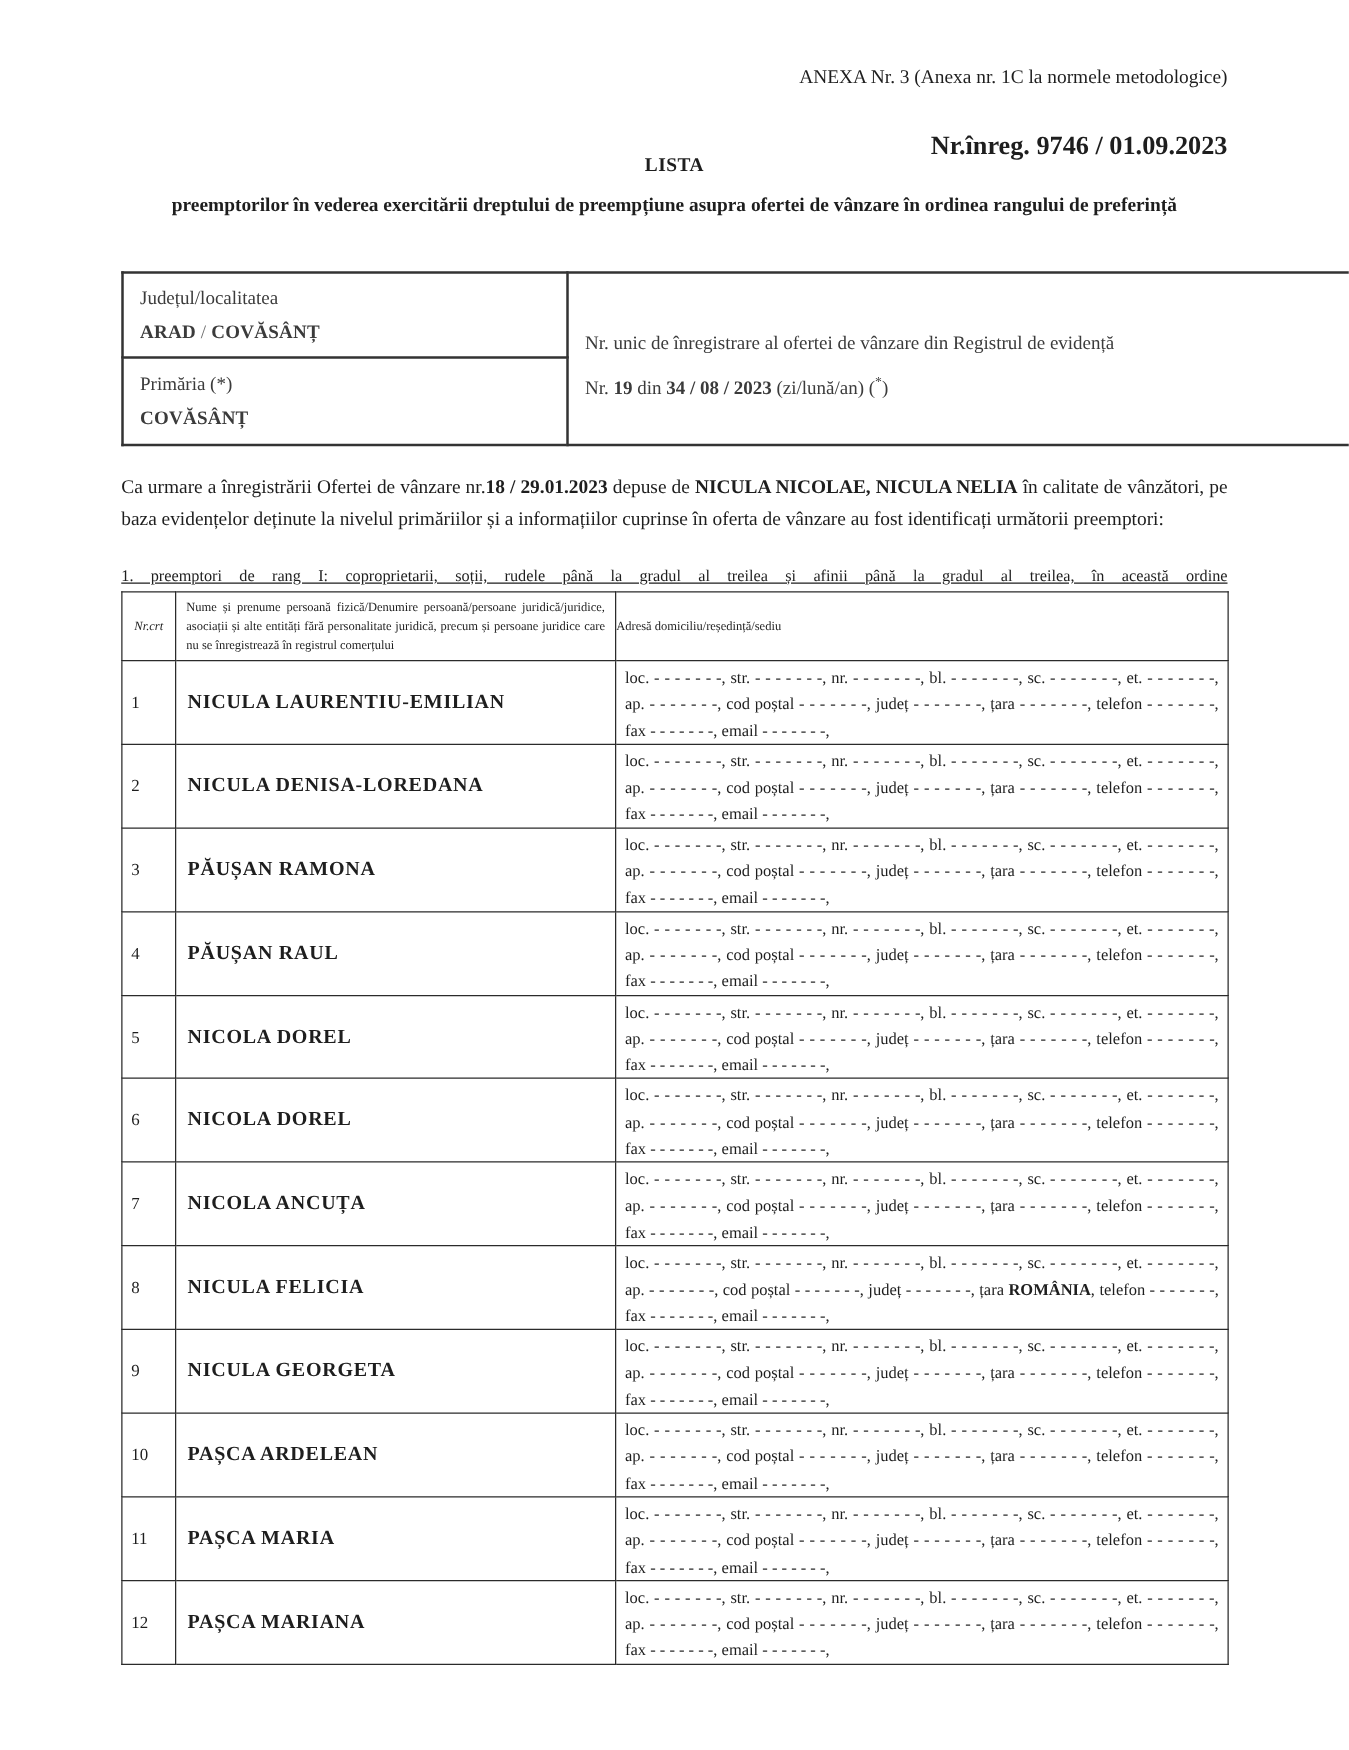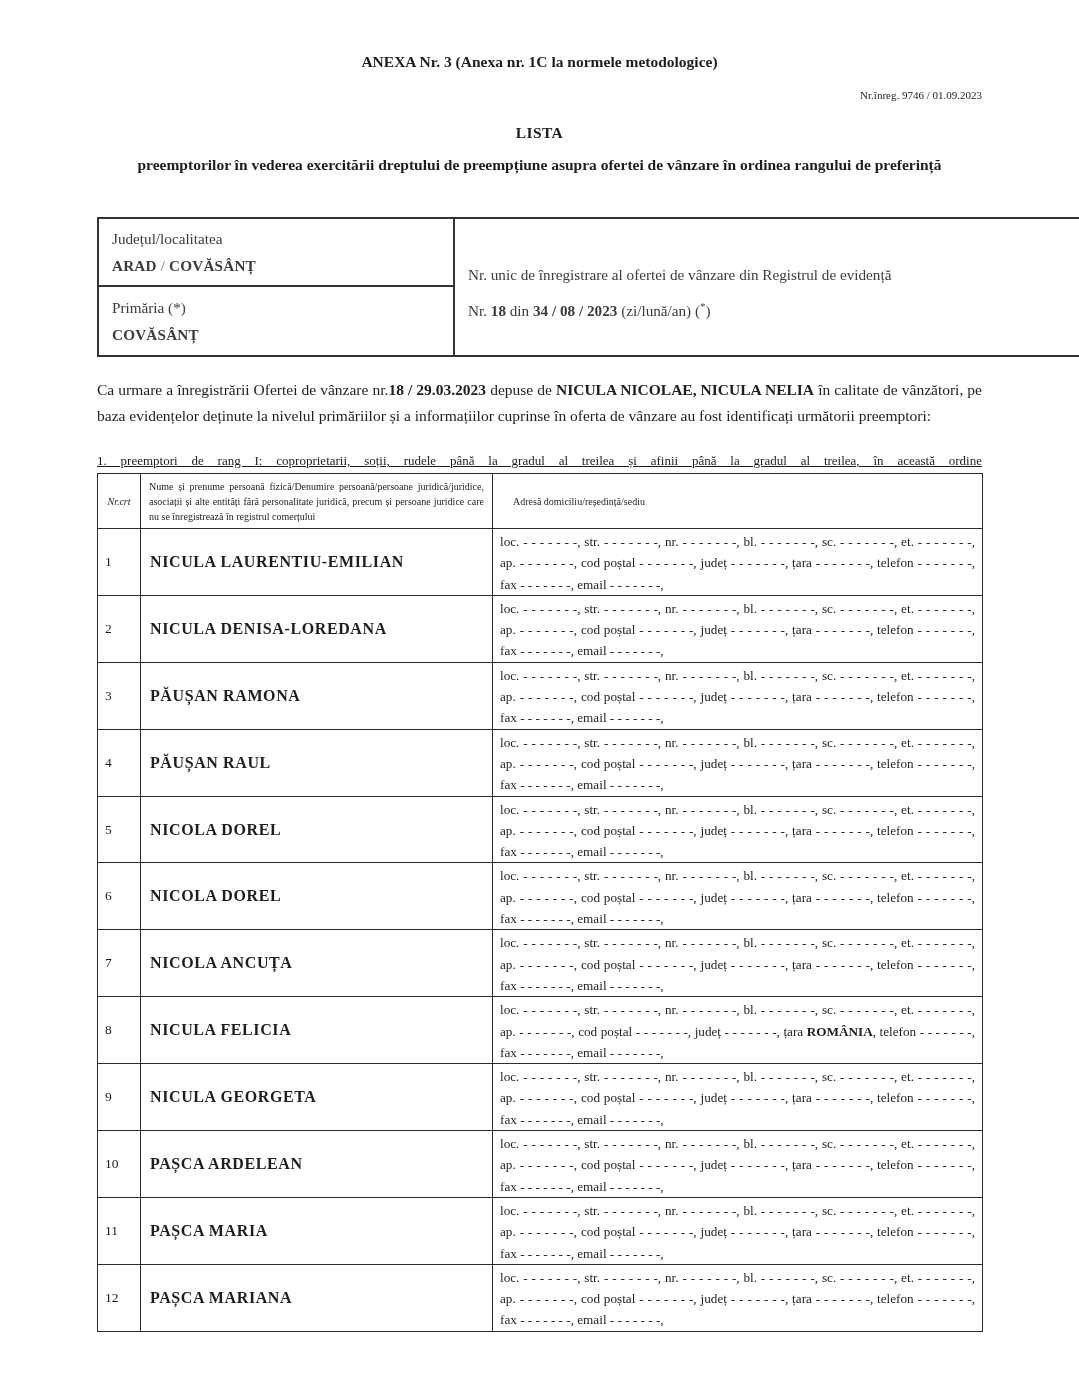--- a/index.html
+++ b/index.html
@@ -4,22 +4,22 @@
 <style>
   * { box-sizing: border-box; }
   html, body { margin: 0; padding: 0; }
   body {
     width: 1079px; height: 1400px; background: #ffffff;
     font-family: "Liberation Serif", "DejaVu Serif", serif;
     color: #1e1e1e; position: relative; overflow: hidden;
   }
   .abs { position: absolute; left: 97px; width: 885px; }
 
-  .anexa-line { top: 53px; font-size: 15.5px; text-align: center; font-weight: bold; }
-  .reg-line   { top: 89px; font-size: 11px; text-align: right; }
+  .anexa-line { top: 53px; font-size: 15.5px; text-align: right; }
+  .reg-line   { top: 104px; font-size: 21px; text-align: right; font-weight: bold; }
   .doc-title  { top: 124px; text-align: center; font-weight: bold; font-size: 15.5px; letter-spacing: 0.4px; }
   .doc-subtitle { top: 151px; text-align: center; font-weight: bold; font-size: 15.5px; line-height: 27px; }
 
   table { border-collapse: collapse; }
 
   .info-box { top: 217px; width: 993px; table-layout: fixed;
     font-family: Liberation Serif, serif; color: #3b3b3b; }
   .info-box td { border: 2px solid #333333; }
   tr.ib-r1 { height: 65px; }
   tr.ib-r2 { height: 70px; }
@@ -34,21 +34,21 @@
 
   .intro-para { top: 377px; margin: 0; font-size: 15.5px; line-height: 26px; text-align: justify; }
   .rank-line  { top: 453px; margin: 0; font-size: 13px; text-align: justify; text-align-last: justify; text-decoration: underline; }
 
   .main-table { top: 473px; width: 885px; table-layout: fixed; }
   .main-table th, .main-table td { border: 1.6px solid #2b2b2b; }
   .main-table thead tr { height: 55px; }
   .main-table thead th { font-weight: normal; font-size: 10px; }
   .h-nr   { text-align: center; padding: 2px 3px; font-style: italic; }
   .h-name { text-align: justify; line-height: 15px; padding: 3px 8px; vertical-align: middle; }
-  .h-addr { text-align: left; padding: 3px 20px; vertical-align: middle; font-size: 12.2px; }
+  .h-addr { text-align: left; padding: 3px 0; vertical-align: middle; font-size: 12.2px; }
   .main-table tbody tr { height: 66px; }
   .c-nr   { font-size: 13.5px; padding-left: 7px; vertical-align: middle; }
   .c-name { font-weight: bold; font-size: 16px; letter-spacing: 0.6px; padding-left: 9px; vertical-align: middle; }
   .c-addr { padding: 2px 7px 0 7px; vertical-align: top; font-size: 13.2px; }
   .addr-line { line-height: 21.3px; }
   .addr-line.j { text-align: justify; text-align-last: justify; }
   .b, .bold { font-weight: bold; }
 </style>
 </head>
 <body>
@@ -62,33 +62,33 @@
 
   <table class="abs info-box">
     <tbody>
       <tr class="ib-r1">
         <td class="ib-left">
           <div>Județul/localitatea</div>
           <div class="ib-value"><span>ARAD</span><span class="sep"> / </span><span>COVĂSÂNȚ</span></div>
         </td>
         <td class="ib-right" rowspan="2">
           <p class="ib-p jp">Nr. unic de înregistrare al ofertei de vânzare din Registrul de evidență</p>
-          <p class="ib-p nr-line"><span>Nr. </span><span class="b">18</span><span> din </span><span class="b">34 / 08 / 2023</span><span> (zi/lună/an) (</span><sup class="ast">*</sup><span>)</span></p>
+          <p class="ib-p nr-line"><span>Nr. </span><span class="b">19</span><span> din </span><span class="b">34 / 08 / 2023</span><span> (zi/lună/an) (</span><sup class="ast">*</sup><span>)</span></p>
         </td>
       </tr>
       <tr class="ib-r2">
         <td class="ib-left">
           <div>Primăria (*)</div>
           <div class="ib-value">COVĂSÂNȚ</div>
         </td>
       </tr>
     </tbody>
   </table>
 
-  <p class="abs intro-para"><span>Ca urmare a înregistrării Ofertei de vânzare nr.</span><span class="b">18 / 29.03.2023</span><span> depuse de </span><span class="b">NICULA NICOLAE, NICULA NELIA</span><span> în calitate de vânzători, pe baza evidențelor deținute la nivelul primăriilor și a informațiilor cuprinse în oferta de vânzare au fost identificați următorii preemptori:</span></p>
+  <p class="abs intro-para"><span>Ca urmare a înregistrării Ofertei de vânzare nr.</span><span class="b">18 / 29.01.2023</span><span> depuse de </span><span class="b">NICULA NICOLAE, NICULA NELIA</span><span> în calitate de vânzători, pe baza evidențelor deținute la nivelul primăriilor și a informațiilor cuprinse în oferta de vânzare au fost identificați următorii preemptori:</span></p>
 
   <p class="abs rank-line">1. preemptori de rang I: coproprietarii, soții, rudele până la gradul al treilea și afinii până la gradul al treilea, în această ordine</p>
 
   <table class="abs main-table">
     <colgroup>
       <col style="width:43px">
       <col style="width:352px">
       <col style="width:490px">
     </colgroup>
     <thead>

